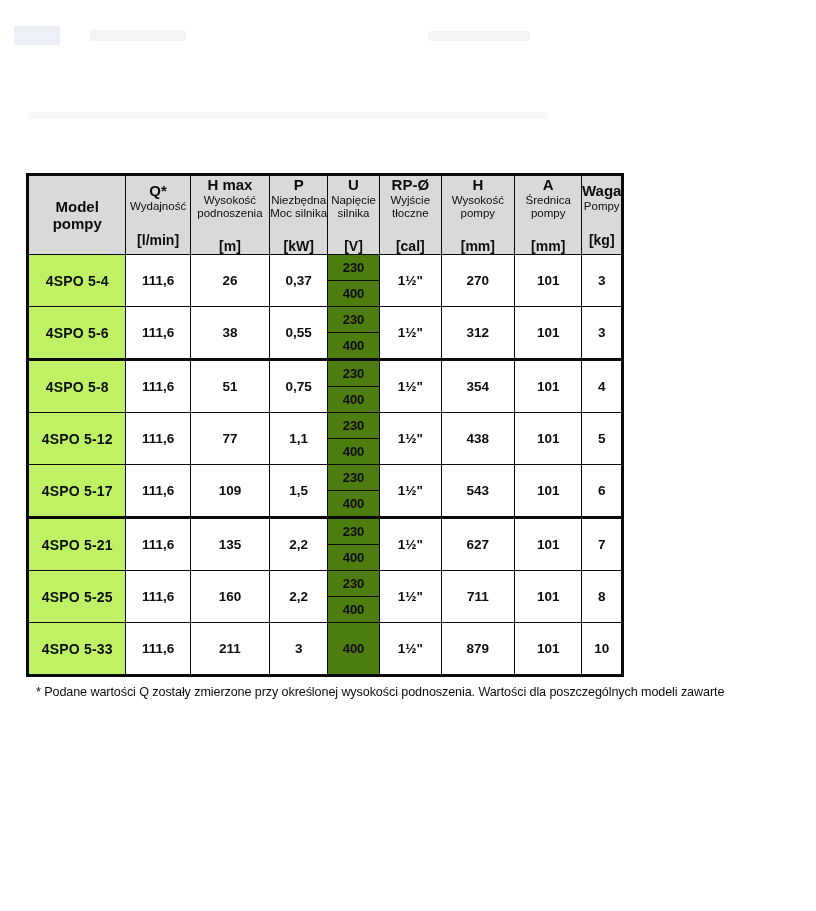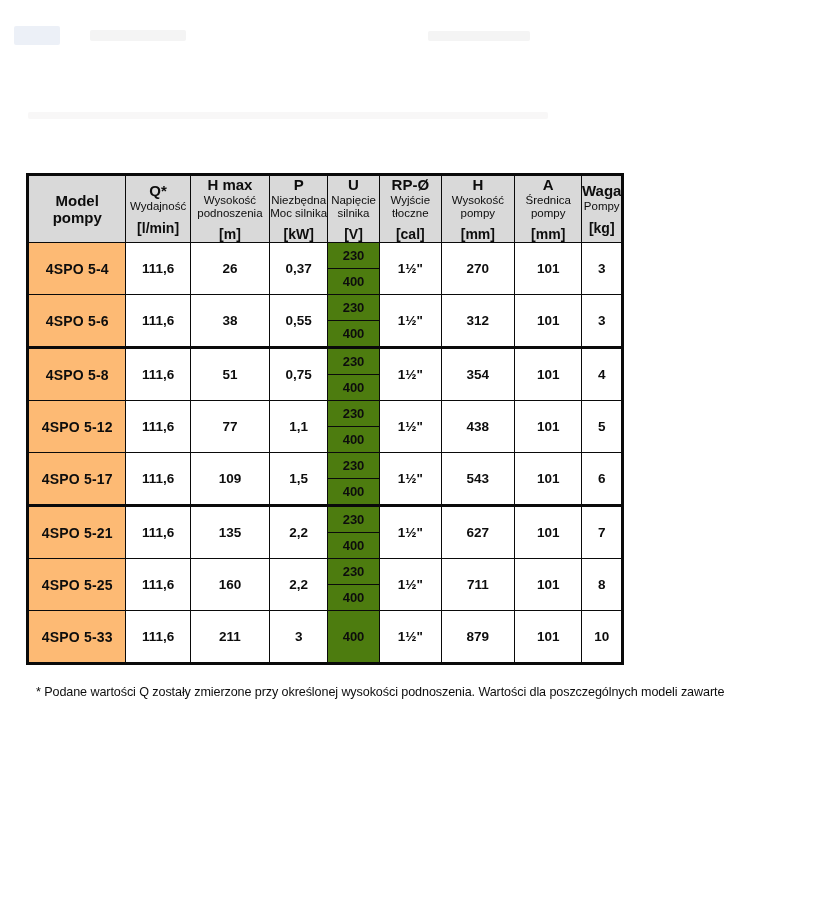--- a/index.html
+++ b/index.html
@@ -41,24 +41,24 @@
     overflow: hidden;
   }
   thead th {
     background: #d9d9d9;
     height: 66px;
     border-bottom: 3px solid #0a0a0a;
   }
   .h-inner { display: flex; flex-direction: column; align-items: center; justify-content: center; height: 100%; }
   .h-title { font-size: 15px; font-weight: 700; line-height: 17px; white-space: pre-line; }
   .h-desc  { font-size: 11.5px; font-weight: 400; line-height: 12.5px; margin-top: 1px; }
-  .h-unit  { font-size: 14px; font-weight: 700; line-height: 15px; margin-top: 8px; }
+  .h-unit  { font-size: 14px; font-weight: 700; line-height: 15px; margin-top: 20px; }
 
   td.model-cell {
-    background: #fdba74;
+    background: #bef264;
     font-size: 14px; font-weight: 700; letter-spacing: 0.2px;
   }
   td.val-cell  { background: #ffffff; font-size: 13.5px; font-weight: 600; margin-left: 10px; }
   td.volt-cell { background: #4d7c0f; font-size: 13px;  font-weight: 600; height: 25px; }
   tr.single td.volt-cell { height: 51px; }
 
   tr.group-start td { border-top: 3px solid #0a0a0a; }
 
   .footnote {
     position: absolute; left: 36px; top: 684px; width: 756px;

